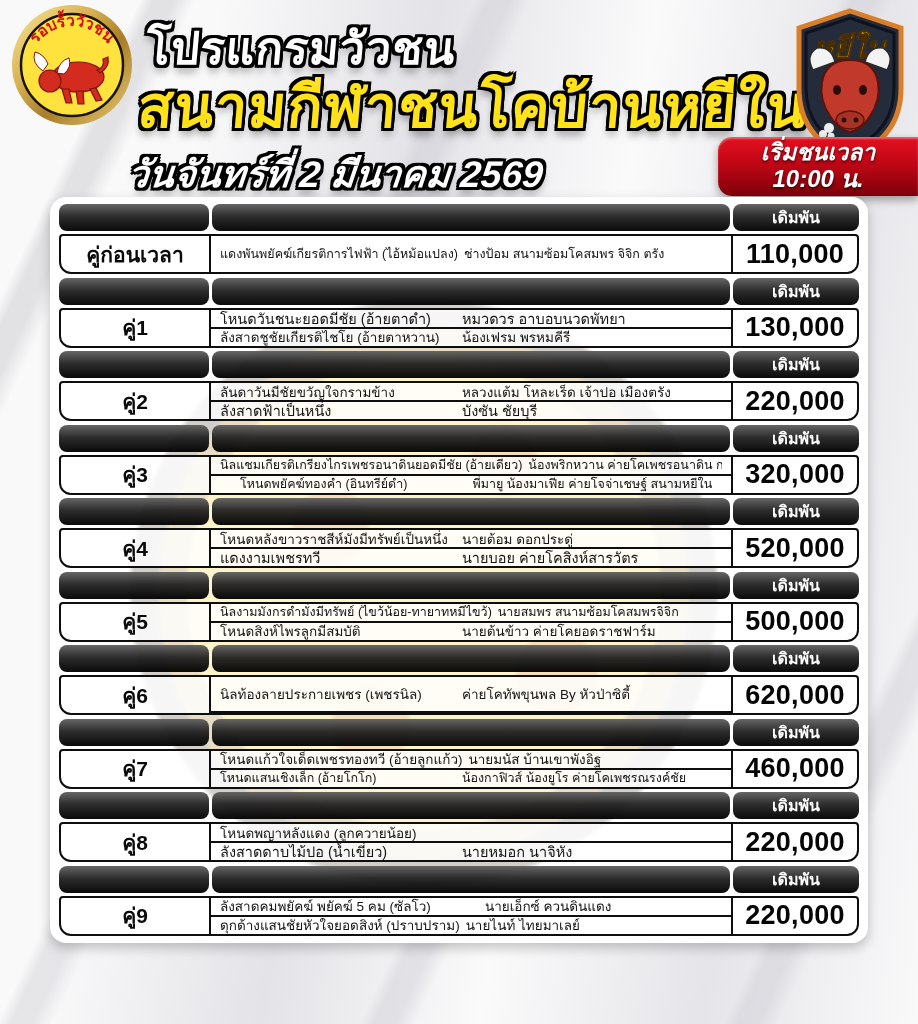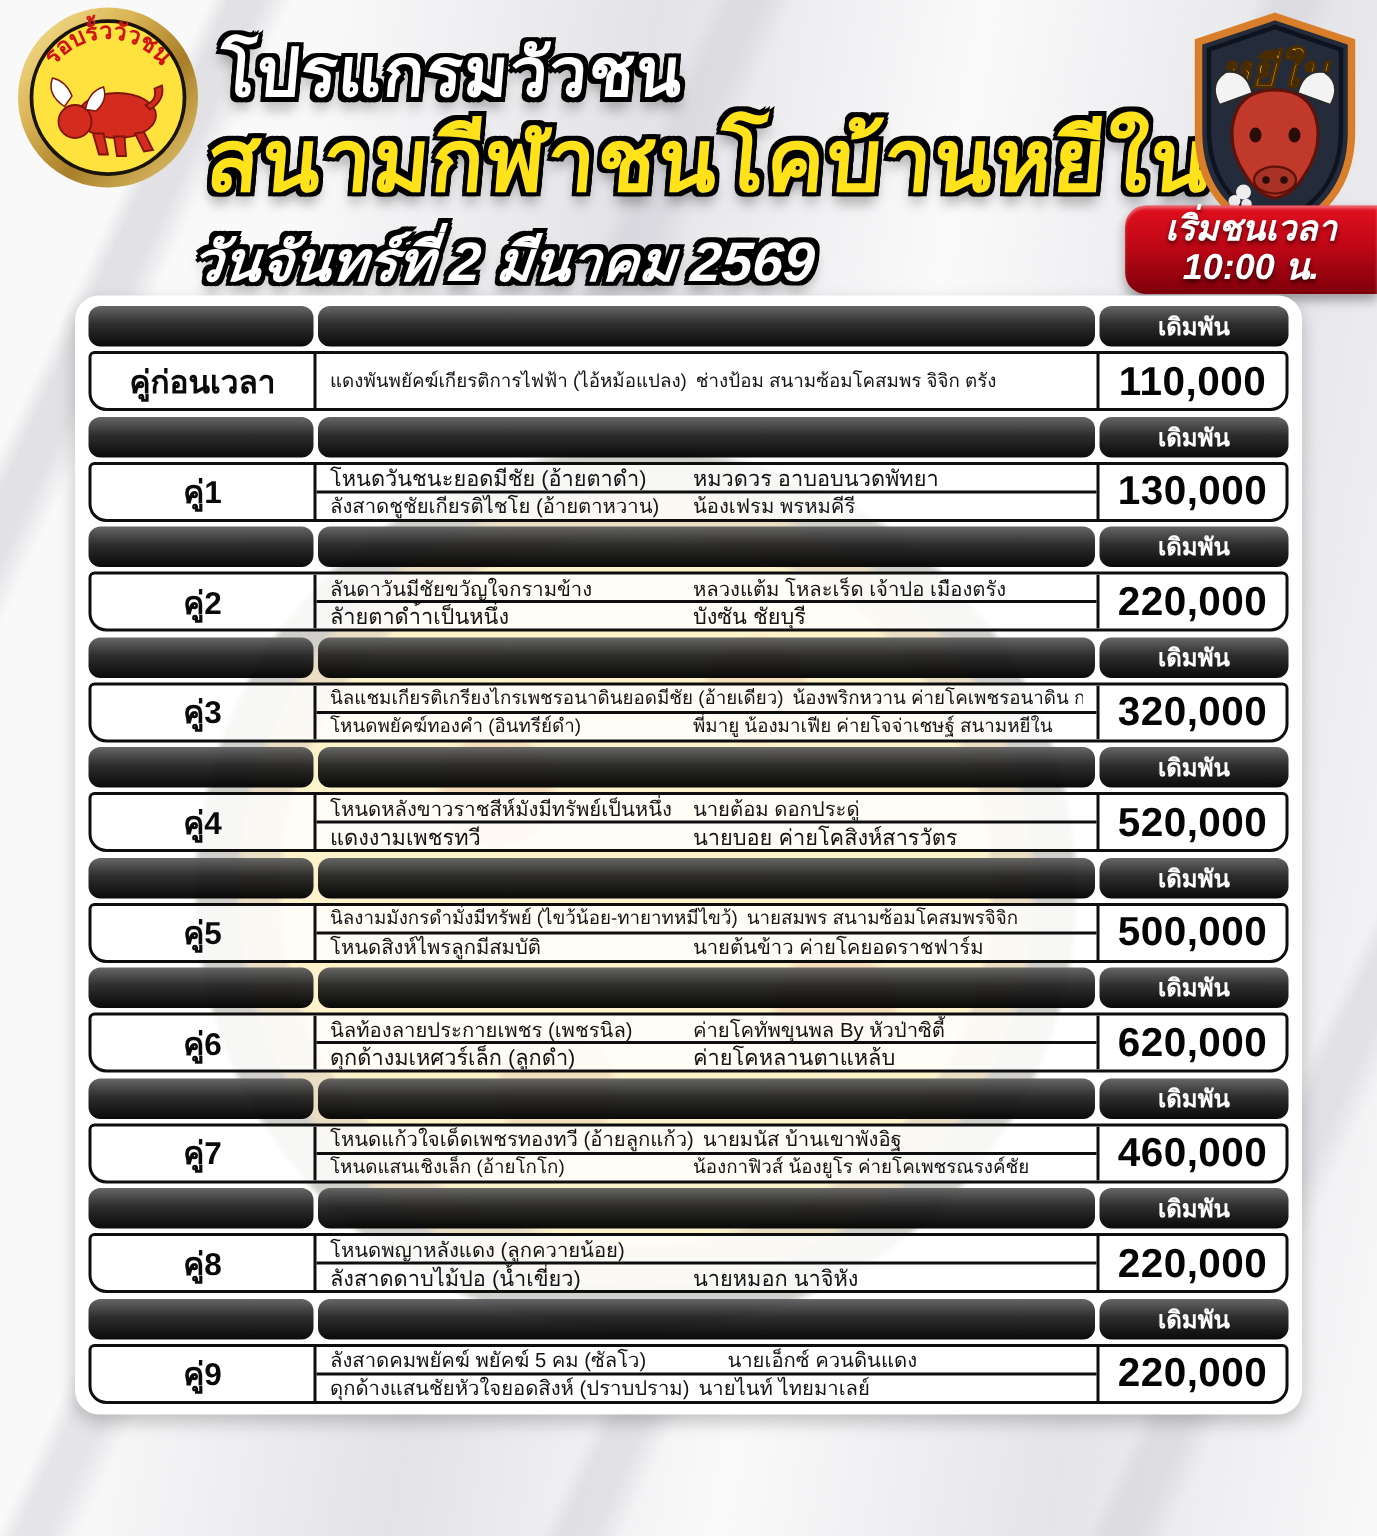--- a/index.html
+++ b/index.html
@@ -19,21 +19,21 @@
       -2px -2px 0 #000, 2px 2px 0 #000, 0 7px 9px rgba(0,0,0,.4);
     transform:skewX(-5deg);
     white-space:nowrap;
   }
   .title1{position:absolute;left:146px;top:12px;font-size:45px;color:#fff;letter-spacing:1px;}
   .title2{position:absolute;left:138px;top:60px;font-size:58px;color:#ffe21a;letter-spacing:1px;}
   .dateline{position:absolute;left:128px;top:144px;font-size:37px;color:#fff;font-style:italic;}
   .badge-circle{position:absolute;left:10px;top:3px;width:124px;height:124px;}
   .badge-shield{position:absolute;left:793px;top:8px;width:114px;height:152px;}
   .time-box{
-    position:absolute;right:0;top:137px;width:168px;height:59px;
+    position:absolute;right:0;top:137px;width:200px;height:59px;
     background:linear-gradient(180deg,#e3101f 0%,#c00716 45%,#7e000a 100%);
     border-radius:14px 0 0 14px;
     box-shadow:0 4px 8px rgba(0,0,0,.35), inset 0 2px 2px rgba(255,255,255,.35);
     display:flex;flex-direction:column;align-items:center;justify-content:center;
     color:#fff;font-weight:bold;font-style:italic;line-height:1.12;
   }
   .time-box .t1{font-size:23px;text-shadow:0 2px 3px rgba(0,0,0,.6);}
   .time-box .t2{font-size:24px;text-shadow:0 2px 3px rgba(0,0,0,.6);}
 
   .panel{
@@ -202,21 +202,21 @@
     <div class="content">
       <div class="cell-pair">
         <span>คู่2</span>
       </div>
       <div class="cell-mid">
         <div class="line first" style="font-size: 13.5px;">
           <span class="bull">ลันดาวันมีชัยขวัญใจกรามข้าง</span>
           <span class="owner">หลวงแต้ม โหละเร็ด เจ้าปอ เมืองตรัง</span>
         </div>
         <div class="line" style="font-size: 14.5px;">
-          <span class="bull">ลัายตาดำ้าเป็นหนึ่ง</span>
+          <span class="bull">ลังสาดฟ้าเป็นหนึ่ง</span>
           <span class="owner">บังซัน ชัยบุรี</span>
         </div>
       </div>
       <div class="cell-bet">
         <span>220,000</span>
       </div>
     </div>
   </div>
 
   <div class="block">
@@ -229,21 +229,21 @@
     </div>
     <div class="content">
       <div class="cell-pair">
         <span>คู่3</span>
       </div>
       <div class="cell-mid">
         <div class="line first" style="font-size: 12.5px;">
           <span class="bull">นิลแชมเกียรติเกรียงไกรเพชรอนาดินยอดมีชัย (อ้ายเดียว)</span>
           <span class="owner">น้องพริกหวาน ค่ายโคเพชรอนาดิน กทม.ตรัง</span>
         </div>
-        <div class="line" style="font-size: 12.5px;">
+        <div class="line" style="font-size: 12.5px; margin-left: 20px;">
           <span class="bull">โหนดพยัคฆ์ทองคำ (อินทรีย์ดำ)</span>
           <span class="owner">พี่มายู น้องมาเฟีย ค่ายโจจ่าเชษฐ์ สนามหยีใน</span>
         </div>
       </div>
       <div class="cell-bet">
         <span>320,000</span>
       </div>
     </div>
   </div>
 
@@ -313,24 +313,20 @@
     </div>
     <div class="content">
       <div class="cell-pair">
         <span>คู่6</span>
       </div>
       <div class="cell-mid">
         <div class="line first" style="font-size: 13.5px;">
           <span class="bull">นิลท้องลายประกายเพชร (เพชรนิล)</span>
           <span class="owner">ค่ายโคทัพขุนพล By หัวป่าซิตี้</span>
         </div>
-        <div class="line" style="font-size: 14.5px;">
-          <span class="bull">ดุกด้างมเหศวร์เล็ก (ลูกดำ)</span>
-          <span class="owner">ค่ายโคหลานตาแหล้บ</span>
-        </div>
       </div>
       <div class="cell-bet">
         <span>620,000</span>
       </div>
     </div>
   </div>
 
   <div class="block">
     <div class="bar">
       <div class="seg seg-label"></div>

